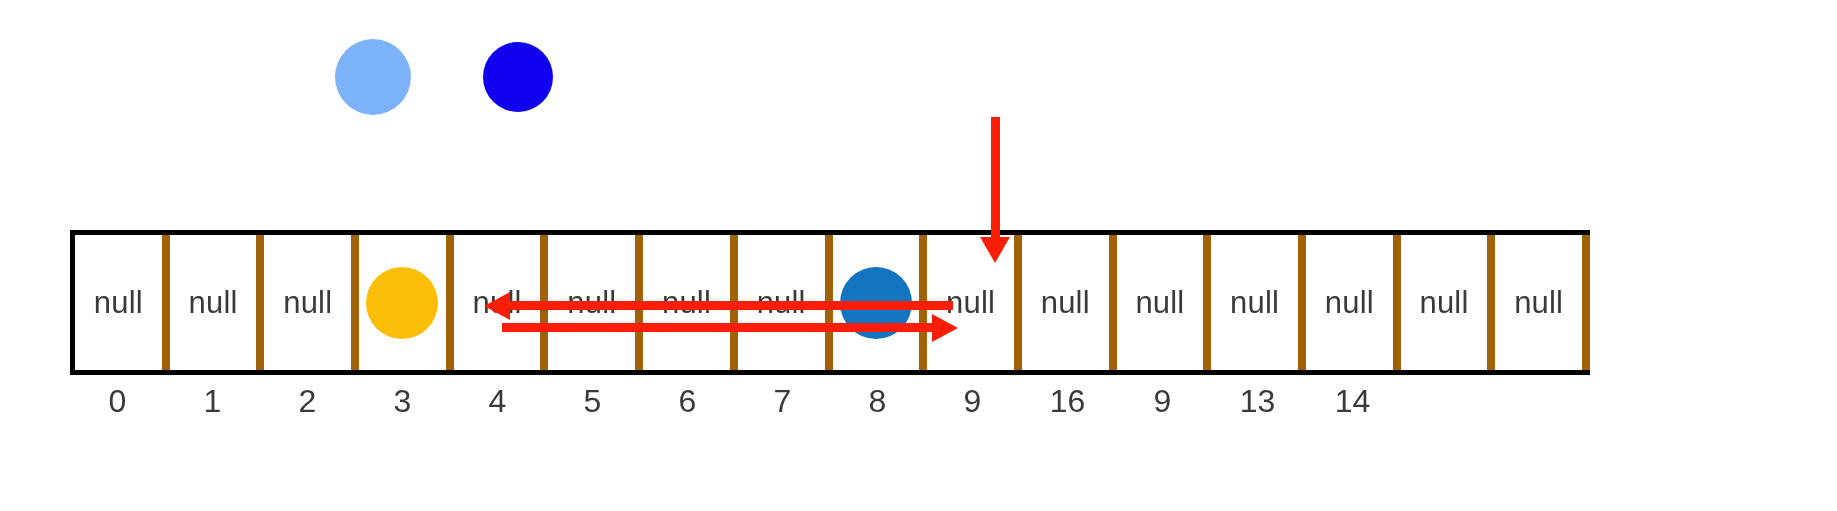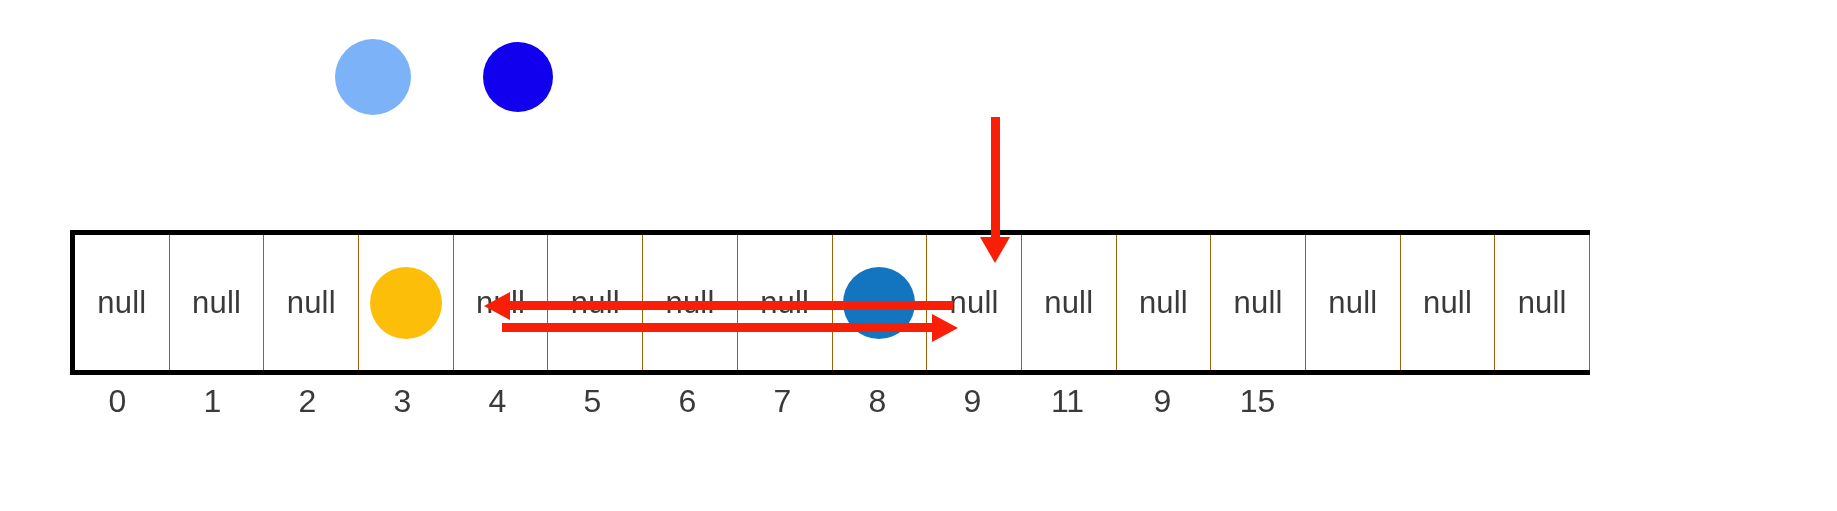--- a/index.html
+++ b/index.html
@@ -42,21 +42,21 @@
     border-top: 5px solid #000000;
     border-bottom: 5px solid #000000;
     border-left: 5px solid #000000;
     background: #ffffff;
   }
   .array-cell {
     position: relative;
     width: 95px;
     height: 100%;
     box-sizing: border-box;
-    border-right: 1px solid #a16207;
+    border-right: 8px solid #a16207;
     display: flex;
     align-items: center;
     justify-content: center;
     background: #ffffff;
   }
   .cell-text {
     font-size: 31px;
     color: #3a3a3a;
     line-height: 1;
     letter-spacing: 0.2px;
@@ -181,23 +181,24 @@
       <div class="index-label">0</div>
       <div class="index-label">1</div>
       <div class="index-label">2</div>
       <div class="index-label">3</div>
       <div class="index-label">4</div>
       <div class="index-label">5</div>
       <div class="index-label">6</div>
       <div class="index-label">7</div>
       <div class="index-label">8</div>
       <div class="index-label">9</div>
-      <div class="index-label">11</div>
+      <div class="index-label">16</div>
       <div class="index-label">9</div>
-      <div class="index-label">15</div>
+      <div class="index-label">13</div>
+      <div class="index-label">14</div>
     </div>
 
   <div id="arrows-layer">
 
     <div class="arrow-shaft-h" style="left:508px; top:301px; width:445px;"></div>
     <div class="arrow-head left" style="left:484px; top:292px;"></div>
 
     <div class="arrow-shaft-h" style="left:502px; top:323px; width:432px;"></div>
     <div class="arrow-head right" style="left:932px; top:314px;"></div>
 

